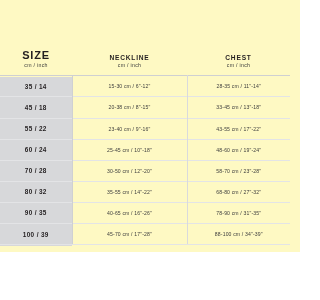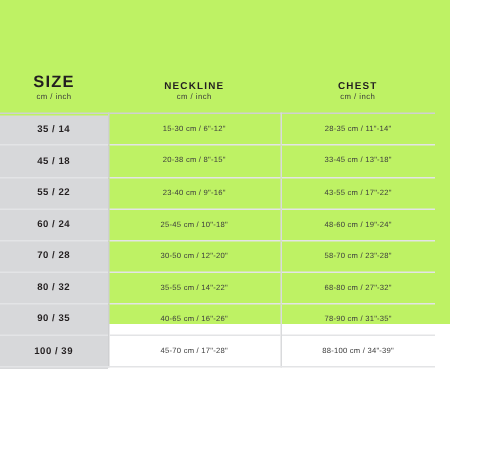--- a/index.html
+++ b/index.html
@@ -13,22 +13,22 @@
     font-family: "Liberation Sans", sans-serif;
     color: #231f20;
     overflow: hidden;
   }
 
   #size-chart {
     position: absolute;
     left: 0;
     top: 0;
     width: 300px;
-    height: 216px;
-    background: #bef264;
+    height: 252px;
+    background: #fef9c3;
   }
 
   .table-wrap {
     position: absolute;
     left: 0;
     top: 50px;
     width: 290px;
     height: 196px;
   }
 

